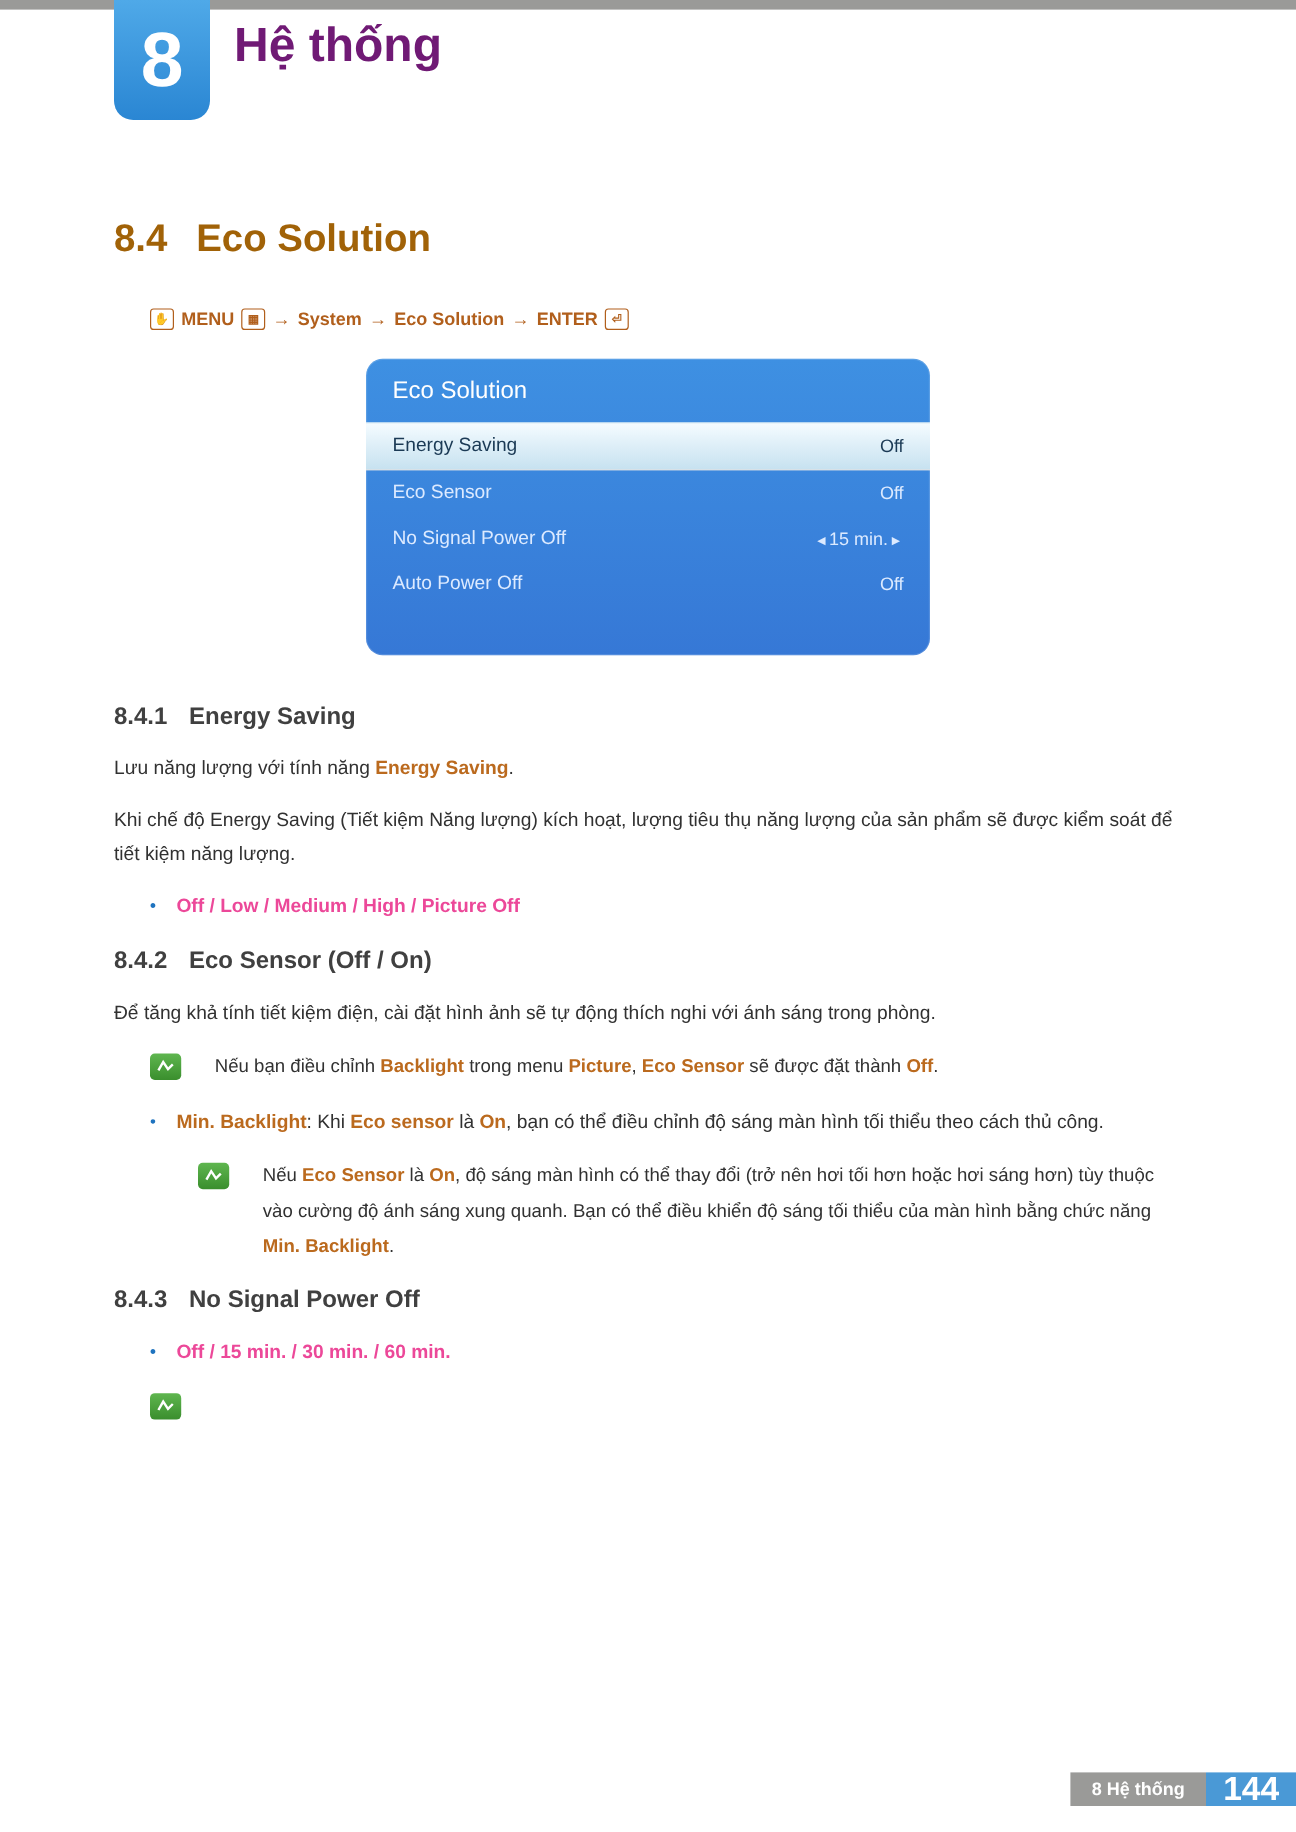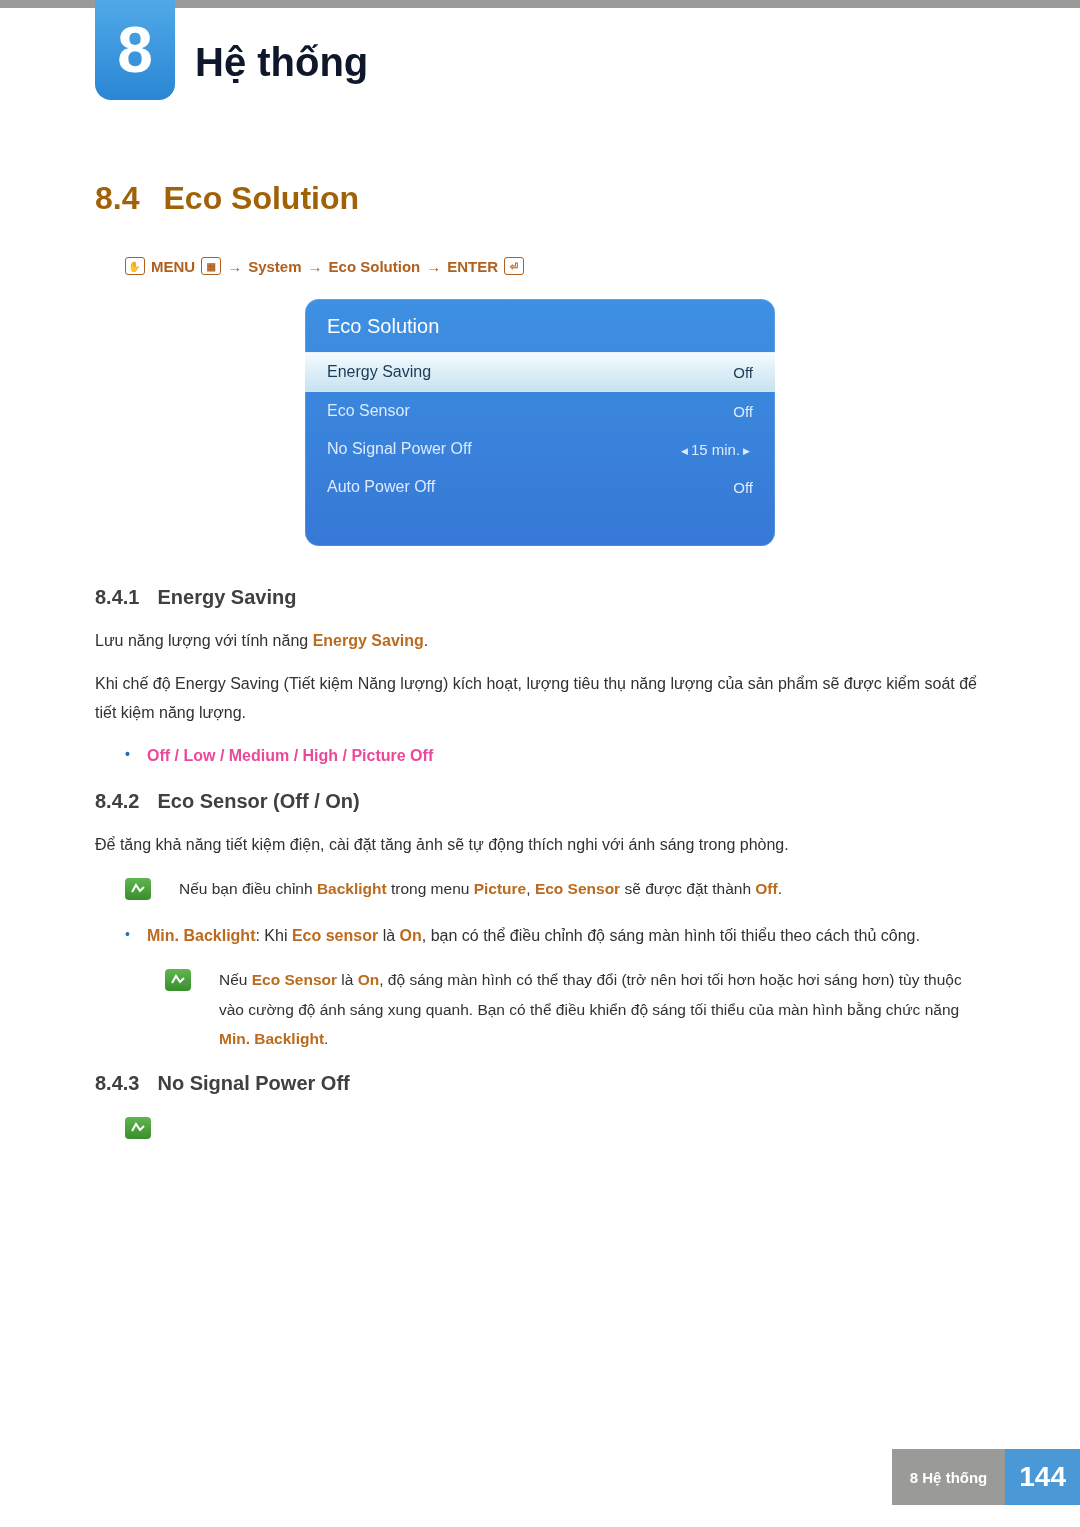--- a/index.html
+++ b/index.html
@@ -28,25 +28,25 @@
   border-bottom-right-radius: 16px;
   color: #fff;
   font-size: 64px;
   font-weight: bold;
   display: flex;
   align-items: center;
   justify-content: center;
 }
 .chapter-title {
   position: absolute;
-  top: 40px;
+  top: 16px;
   left: 195px;
   font-size: 40px;
   font-weight: bold;
-  color: #0f172a;
+  color: #701a75;
 }
 .content {
   position: absolute;
   top: 180px;
   left: 95px;
   right: 95px;
 }
 h1.section {
   color: #a16207;
   font-size: 32px;
@@ -160,21 +160,21 @@
   font-size: 15.5px;
   line-height: 1.9;
   color: #313131;
 }
 .footer {
   position: absolute;
   bottom: 22px;
   right: 0;
   display: flex;
   align-items: stretch;
-  height: 56px;
+  height: 28px;
   justify-content: center;
 }
 .footer .crumb {
   background: #9a9a98;
   color: #fff;
   font-size: 15px;
   font-weight: bold;
   padding: 0 18px;
   display: flex;
   align-items: center;
@@ -244,21 +244,21 @@
     <span>Lưu năng lượng với tính năng </span><span class="accent">Energy Saving</span><span>.</span>
   </p>
   <p class="body">Khi chế độ Energy Saving (Tiết kiệm Năng lượng) kích hoạt, lượng tiêu thụ năng lượng của sản phẩm sẽ được kiểm soát để tiết kiệm năng lượng.</p>
   <ul class="bullet-list accent-text">
     <li>Off / Low / Medium / High / Picture Off</li>
   </ul>
 
   <h2 class="sub">
     <span class="snum">8.4.2</span><span>Eco Sensor (Off / On)</span>
   </h2>
-  <p class="body">Để tăng khả năng tiết kiệm điện, cài đặt tăng ảnh sẽ tự động thích nghi với ánh sáng trong phòng.</p>
+  <p class="body">Để tăng khả tính tiết kiệm điện, cài đặt hình ảnh sẽ tự động thích nghi với ánh sáng trong phòng.</p>
 
   <div class="note-row">
     <div class="note-icon">
       <svg viewBox="0 0 16 14">
           <path d="M2 10 L6 3 L10 9 L14 5" stroke="#fff" stroke-width="2" fill="none"></path>
         </svg>
     </div>
     <div class="note-text">
       <span>Nếu bạn điều chỉnh </span><span class="accent">Backlight</span><span> trong menu </span><span class="accent">Picture</span><span>, </span><span class="accent">Eco Sensor</span><span> sẽ được đặt thành </span><span class="accent">Off</span><span>.</span>
     </div>
@@ -277,20 +277,23 @@
         </svg>
     </div>
     <div class="note-text">
       <span>Nếu </span><span class="accent">Eco Sensor</span><span> là </span><span class="accent">On</span><span>, độ sáng màn hình có thể thay đổi (trở nên hơi tối hơn hoặc hơi sáng hơn) tùy thuộc vào cường độ ánh sáng xung quanh. Bạn có thể điều khiển độ sáng tối thiểu của màn hình bằng chức năng </span><span class="accent">Min. Backlight</span><span>.</span>
     </div>
   </div>
 
   <h2 class="sub">
     <span class="snum">8.4.3</span><span>No Signal Power Off</span>
   </h2>
+  <ul class="bullet-list accent-text">
+    <li>Off / 15 min. / 30 min. / 60 min.</li>
+  </ul>
 
   <div class="note-row">
     <div class="note-icon">
       <svg viewBox="0 0 16 14">
           <path d="M2 10 L6 3 L10 9 L14 5" stroke="#fff" stroke-width="2" fill="none"></path>
         </svg>
     </div>
   </div>
 
 </div>

